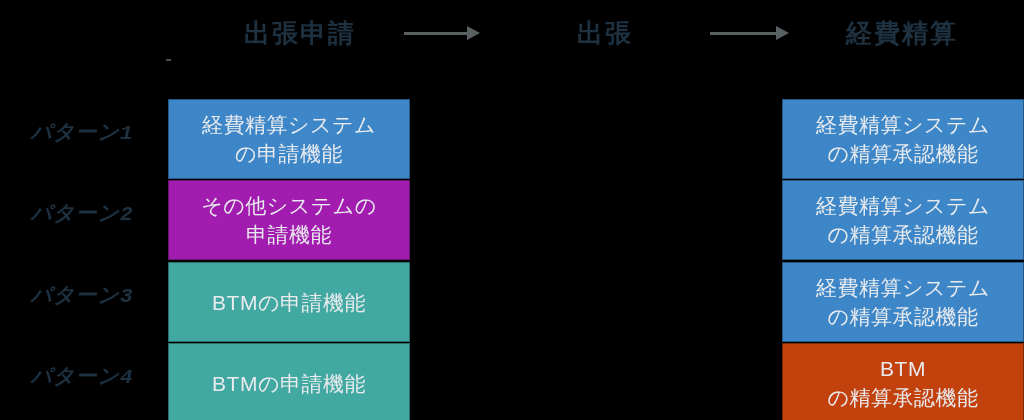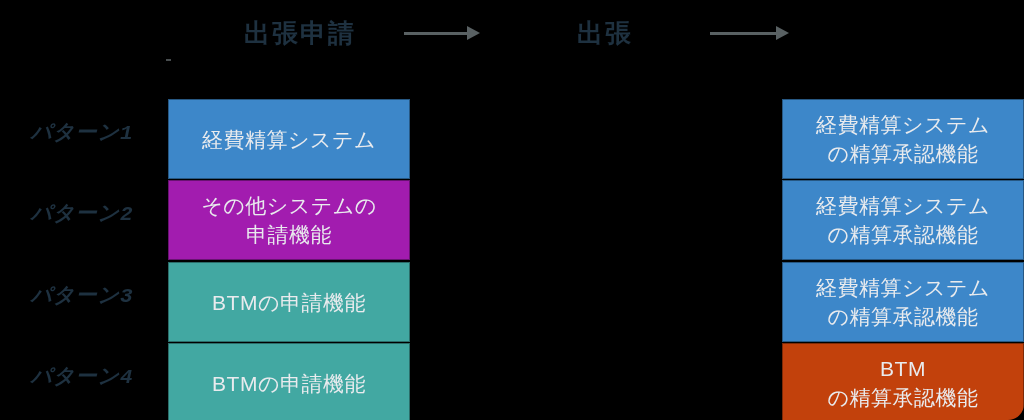--- a/index.html
+++ b/index.html
@@ -5,21 +5,20 @@
   html,body { margin:0; padding:0; }
   body {
     font-family: "Liberation Sans", "DejaVu Sans", sans-serif;
     background:#000;
   }
   .canvas {
     position:relative;
     width:1024px; height:420px;
     background:#000000;
     overflow:hidden;
-    border-radius:16px;
   }
   
   .step-label {
     position:absolute;
     top:16px; height:34px;
     width:240px;
     text-align:center;
     font-size:26px;
     font-weight:600;
     letter-spacing:2px;
@@ -96,35 +95,37 @@
   .row-3 { top:262px; }
   .row-4 { top:343px; }
 </style>
 </head>
 <body>
 
 <div class="canvas">
 
   <div class="step-label step-1" style="color: rgb(30, 49, 64);">出張申請</div>
   <div class="step-label step-2" style="color: rgb(30, 49, 64);">出張</div>
+  <div class="step-label step-3" style="color: rgb(30, 49, 64);">経費精算</div>
 
   <div class="arrow arrow-1">
     <div class="shaft" style="background-color: rgb(89, 97, 99);"></div>
     <div class="head" style="border-left: 13px solid rgb(89, 97, 99);"></div>
   </div>
   <div class="arrow arrow-2">
     <div class="shaft" style="background-color: rgb(89, 97, 99);"></div>
     <div class="head" style="border-left: 13px solid rgb(89, 97, 99);"></div>
   </div>
 
   <div class="artifact-dash"></div>
 
   <div class="pattern-label row-1" style="color: rgb(30, 49, 64);">パターン1</div>
   <div class="flow-box col-application row-1" style="background-color: rgb(61, 135, 201); color: rgb(233, 235, 238);">
     <span>経費精算システム</span>
+    <span>の申請機能</span>
   </div>
   <div class="flow-box col-settlement row-1" style="background-color: rgb(61, 135, 201); color: rgb(233, 235, 238);">
     <span>経費精算システム</span>
     <span>の精算承認機能</span>
   </div>
 
   <div class="pattern-label row-2" style="color: rgb(30, 49, 64);">パターン2</div>
   <div class="flow-box col-application row-2" style="background-color: #a21caf; color: rgb(233, 235, 238);">
     <span>その他システムの</span>
     <span>申請機能</span>

